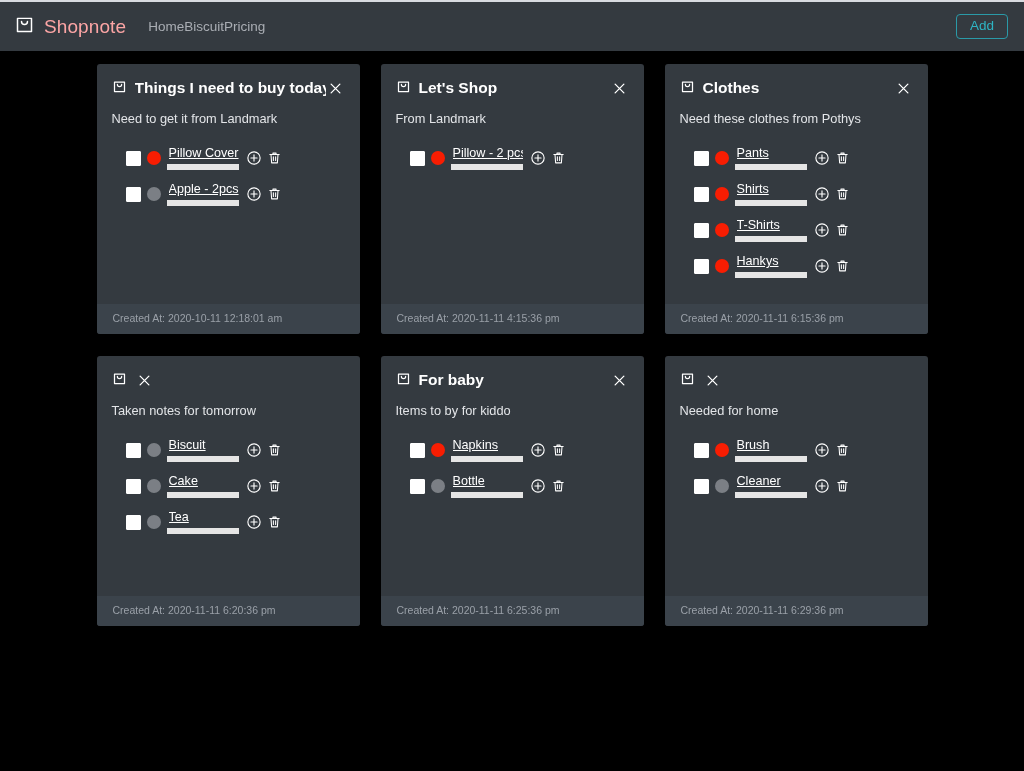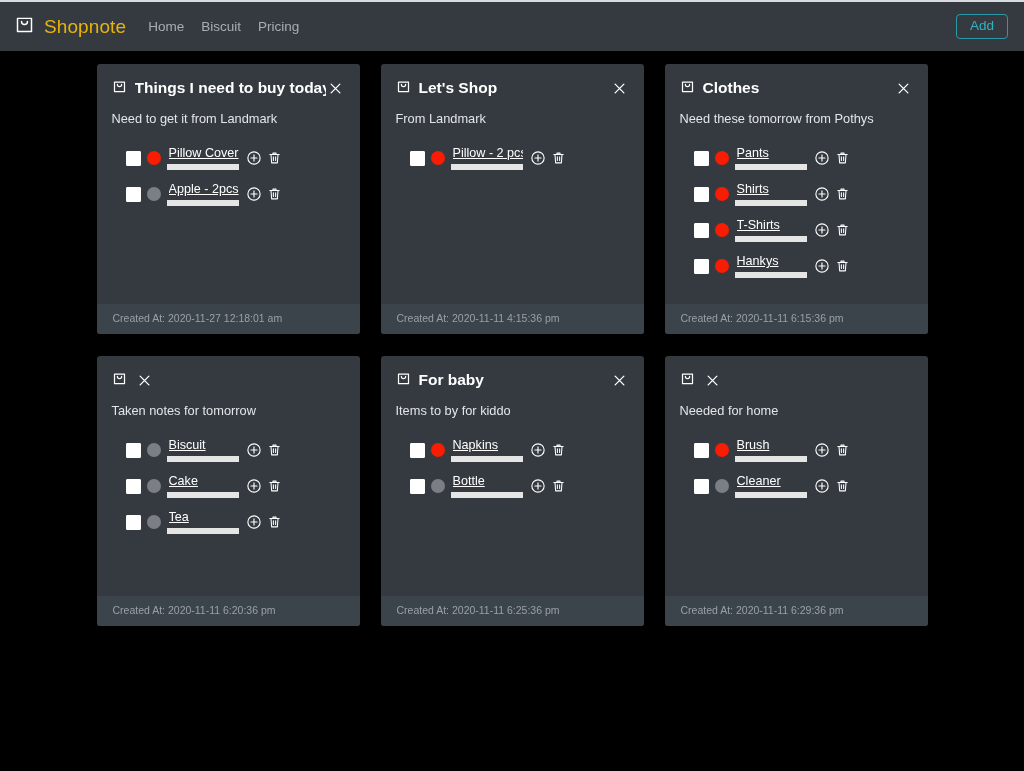--- a/index.html
+++ b/index.html
@@ -27,31 +27,30 @@
   .brand {
     display: flex;
     align-items: center;
     gap: 9px;
     margin-right: 22px;
   }
 
   .bag-icon { display: block; }
 
   .brand-name {
-    color: #eab308;
+    color: #fca5a5;
     font-size: 19px;
     font-weight: 400;
     letter-spacing: 0.1px;
     line-height: 1;
   }
 
   .nav-links {
     display: flex;
     align-items: center;
-    gap: 17px;
   }
 
   .nav-link {
     color: #a9adb3;
     font-size: 13.5px;
     text-decoration: none;
     line-height: 1;
     cursor: pointer;
   }
 
@@ -261,21 +260,21 @@
       <span class="item-action trash">
             <svg width="15" height="16" viewBox="0 0 24 24" fill="none" stroke="#ffffff" stroke-width="1.7" stroke-linecap="round" stroke-linejoin="round">
       <path d="M4.5 6.5h15"></path>
               <path d="M9.5 6.5V4.2h5v2.3"></path>
       <path d="M6.4 6.5l1 13.3h9.2l1-13.3"></path>
       <path d="M10.2 10v6M13.8 10v6"></path>
             </svg>
           </span>
     </div>
       </div>
-    <div class="card-foot">Created At: 2020-11-27 12:18:01 am</div>
+    <div class="card-foot">Created At: 2020-10-11 12:18:01 am</div>
     </div>
     <div class="card">
     <div class="card-head">
       <span class="card-head-icon"><svg width="15" height="15" viewBox="0 0 24 24" fill="none" stroke="#ffffff" stroke-width="2" stroke-linecap="round" stroke-linejoin="round">
       <path d="M4 5h16v15H4z"></path>
             <path d="M8.6 8.6a3.4 3.4 0 0 0 6.8 0"></path>
           </svg></span>
       <span class="card-title">Let's Shop</span>
       <span class="close-x">
           <svg width="15" height="15" viewBox="0 0 24 24" fill="none" stroke="#ffffff" stroke-width="2.1" stroke-linecap="round">
@@ -313,21 +312,21 @@
       <path d="M4 5h16v15H4z"></path>
             <path d="M8.6 8.6a3.4 3.4 0 0 0 6.8 0"></path>
           </svg></span>
       <span class="card-title">Clothes</span>
       <span class="close-x">
           <svg width="15" height="15" viewBox="0 0 24 24" fill="none" stroke="#ffffff" stroke-width="2.1" stroke-linecap="round">
       <path d="M5 5l14 14M19 5L5 19"></path>
           </svg>
         </span>
     </div>
-    <div class="card-desc">Need these tomorrow from Pothys</div>
+    <div class="card-desc">Need these clothes from Pothys</div>
     <div class="items">
     <div class="item-row">
       <input type="checkbox" class="item-check" style="">
       <span class="item-dot" style="background:#f81d02"></span>
       <input class="item-text" type="text" value="Pants" style="">
       <span class="item-action">
             <svg width="16" height="16" viewBox="0 0 24 24" fill="none" stroke="#ffffff" stroke-width="1.7" stroke-linecap="round">
       <circle cx="12" cy="12" r="9.2"></circle>
               <path d="M12 7.4v9.2M7.4 12h9.2"></path>
             </svg>

